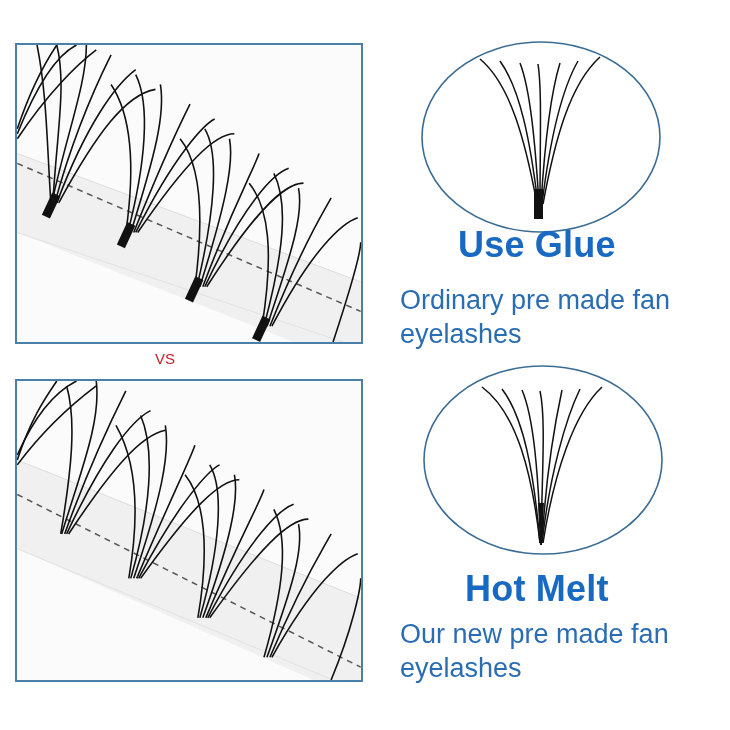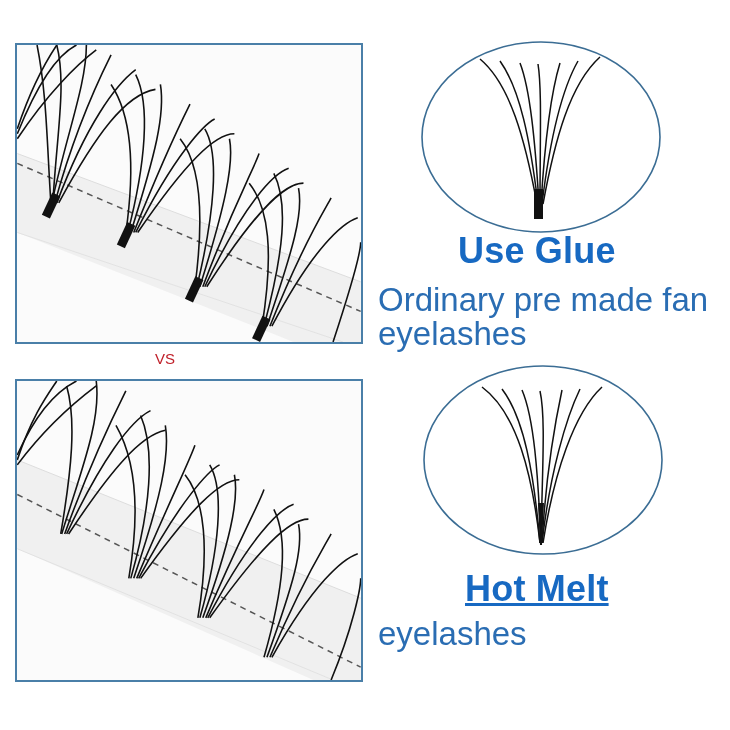--- a/index.html
+++ b/index.html
@@ -7,23 +7,23 @@
   .photo-box { position:absolute; left:15px; width:348px; border:2px solid #4a7fa8; background:#fbfbfb; overflow:hidden; box-sizing:border-box; }
   .photo-box svg { display:block; width:100%; height:100%; }
   #box1 { top:43px; height:301px; }
   #box2 { top:379px; height:303px; }
   .vs { position:absolute; left:155px; top:350px; font-size:15px; color:#c0202a; font-weight:normal; }
   .ellipse-wrap { position:absolute; width:242px; }
   .ellipse-wrap svg { display:block; }
   #ell1 { left:420px; top:39px; height:196px; }
   #ell2 { left:422px; top:363px; height:195px; }
   .title { position:absolute; font-weight:bold; color:#1769c2; font-size:36px; letter-spacing:0.2px; }
-  #title1 { left:458px; top:230px; }
-  #title2 { left:465px; top:568px;text-decoration:underline; }
-  .desc { position:absolute; left:378px; color:#2a6db3; font-size:33px; line-height:34px; }
+  #title1 { left:458px; top:224px; }
+  #title2 { left:465px; top:568px; }
+  .desc { position:absolute; left:400px; color:#2a6db3; font-size:27px; line-height:34px; }
   #desc1 { top:283px; }
   #desc2 { top:617px; }
 </style>
 </head>
 <body>
 
 <div id="box1" class="photo-box">
   <svg viewBox="0 0 348 301">
     <polygon points="0,110 348,240 348,301 280,301 0,190" fill="#f0f0f0"></polygon>
     <line x1="0" y1="110" x2="348" y2="240" stroke="#dcdcdc" stroke-width="1"></line>
@@ -136,14 +136,15 @@
       <path d="M119,180 C120,110 124,55 118,28"></path>
       <path d="M120,180 C124,110 134,55 140,27"></path>
       <path d="M120,180 C128,110 144,55 158,26"></path>
       <path d="M121,180 C132,110 152,50 180,24"></path>
     </g>
     <path d="M116,140 L122,140 L120,182 L118,182 Z" fill="#111"></path>
   </svg>
 </div>
 <div id="title2" class="title">Hot Melt</div>
 <div id="desc2" class="desc">
+  <div>Our new pre made fan</div>
   <div>eyelashes</div>
 </div>
 
 </body></html>

